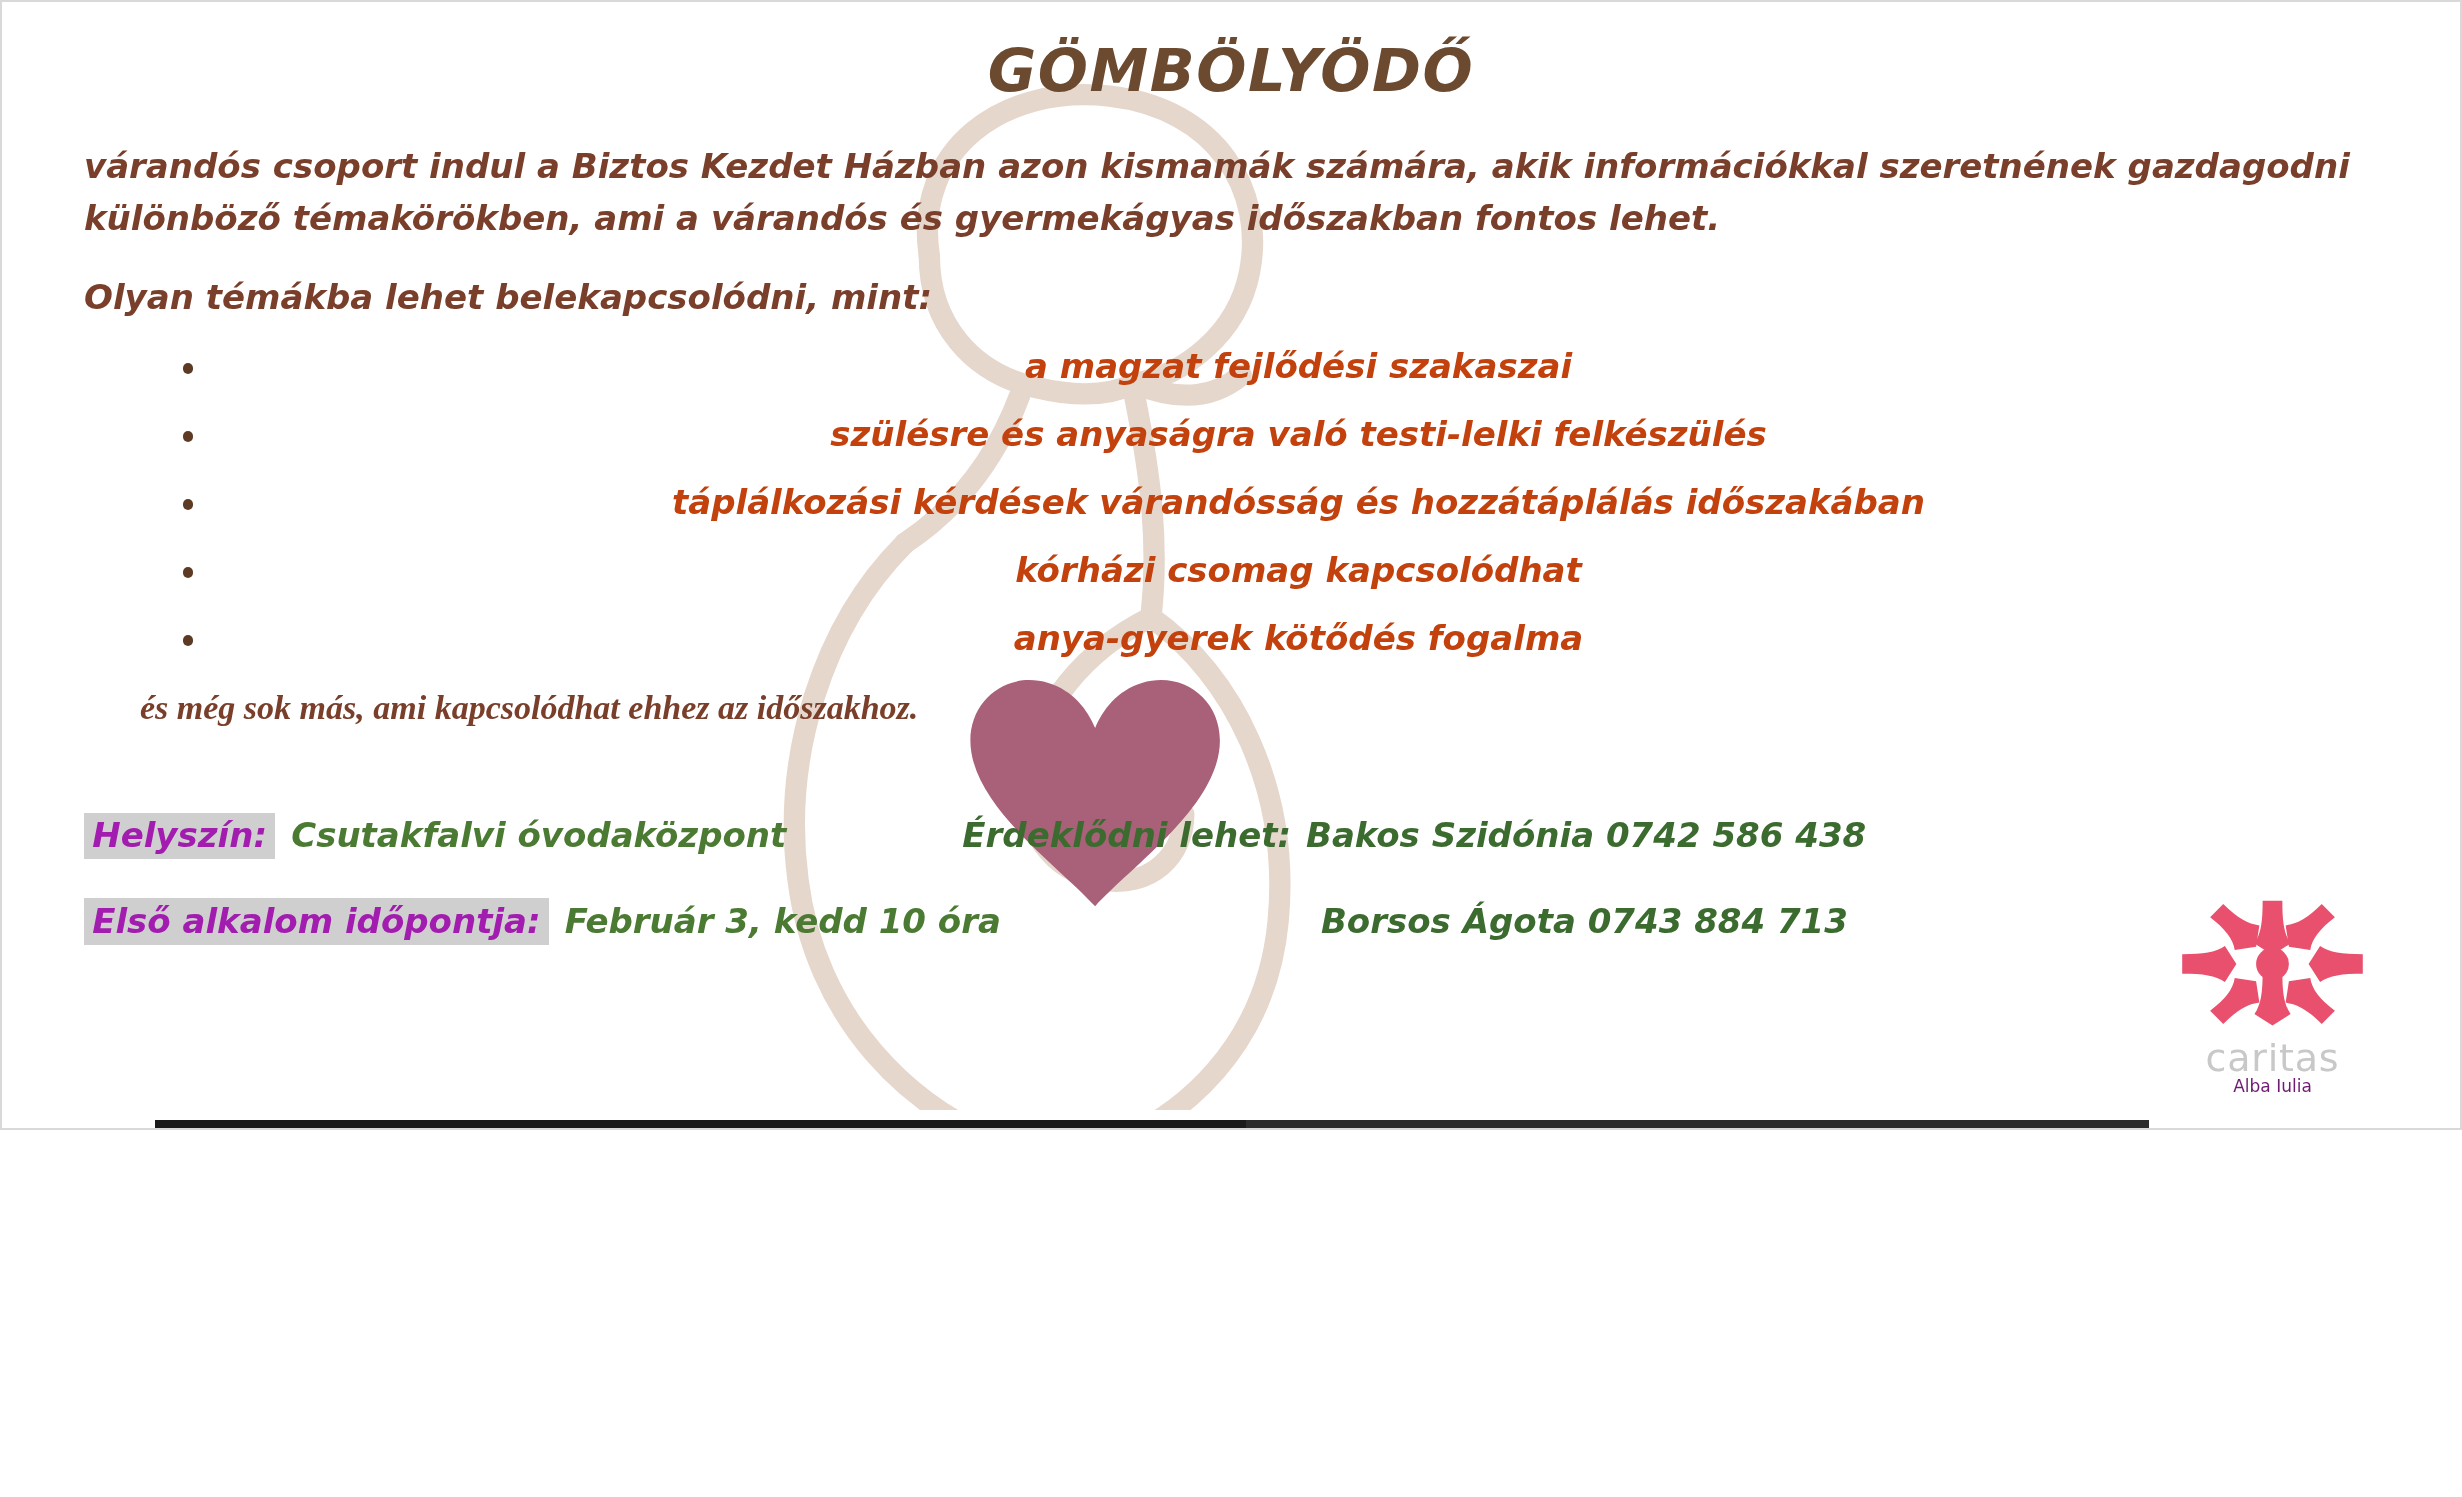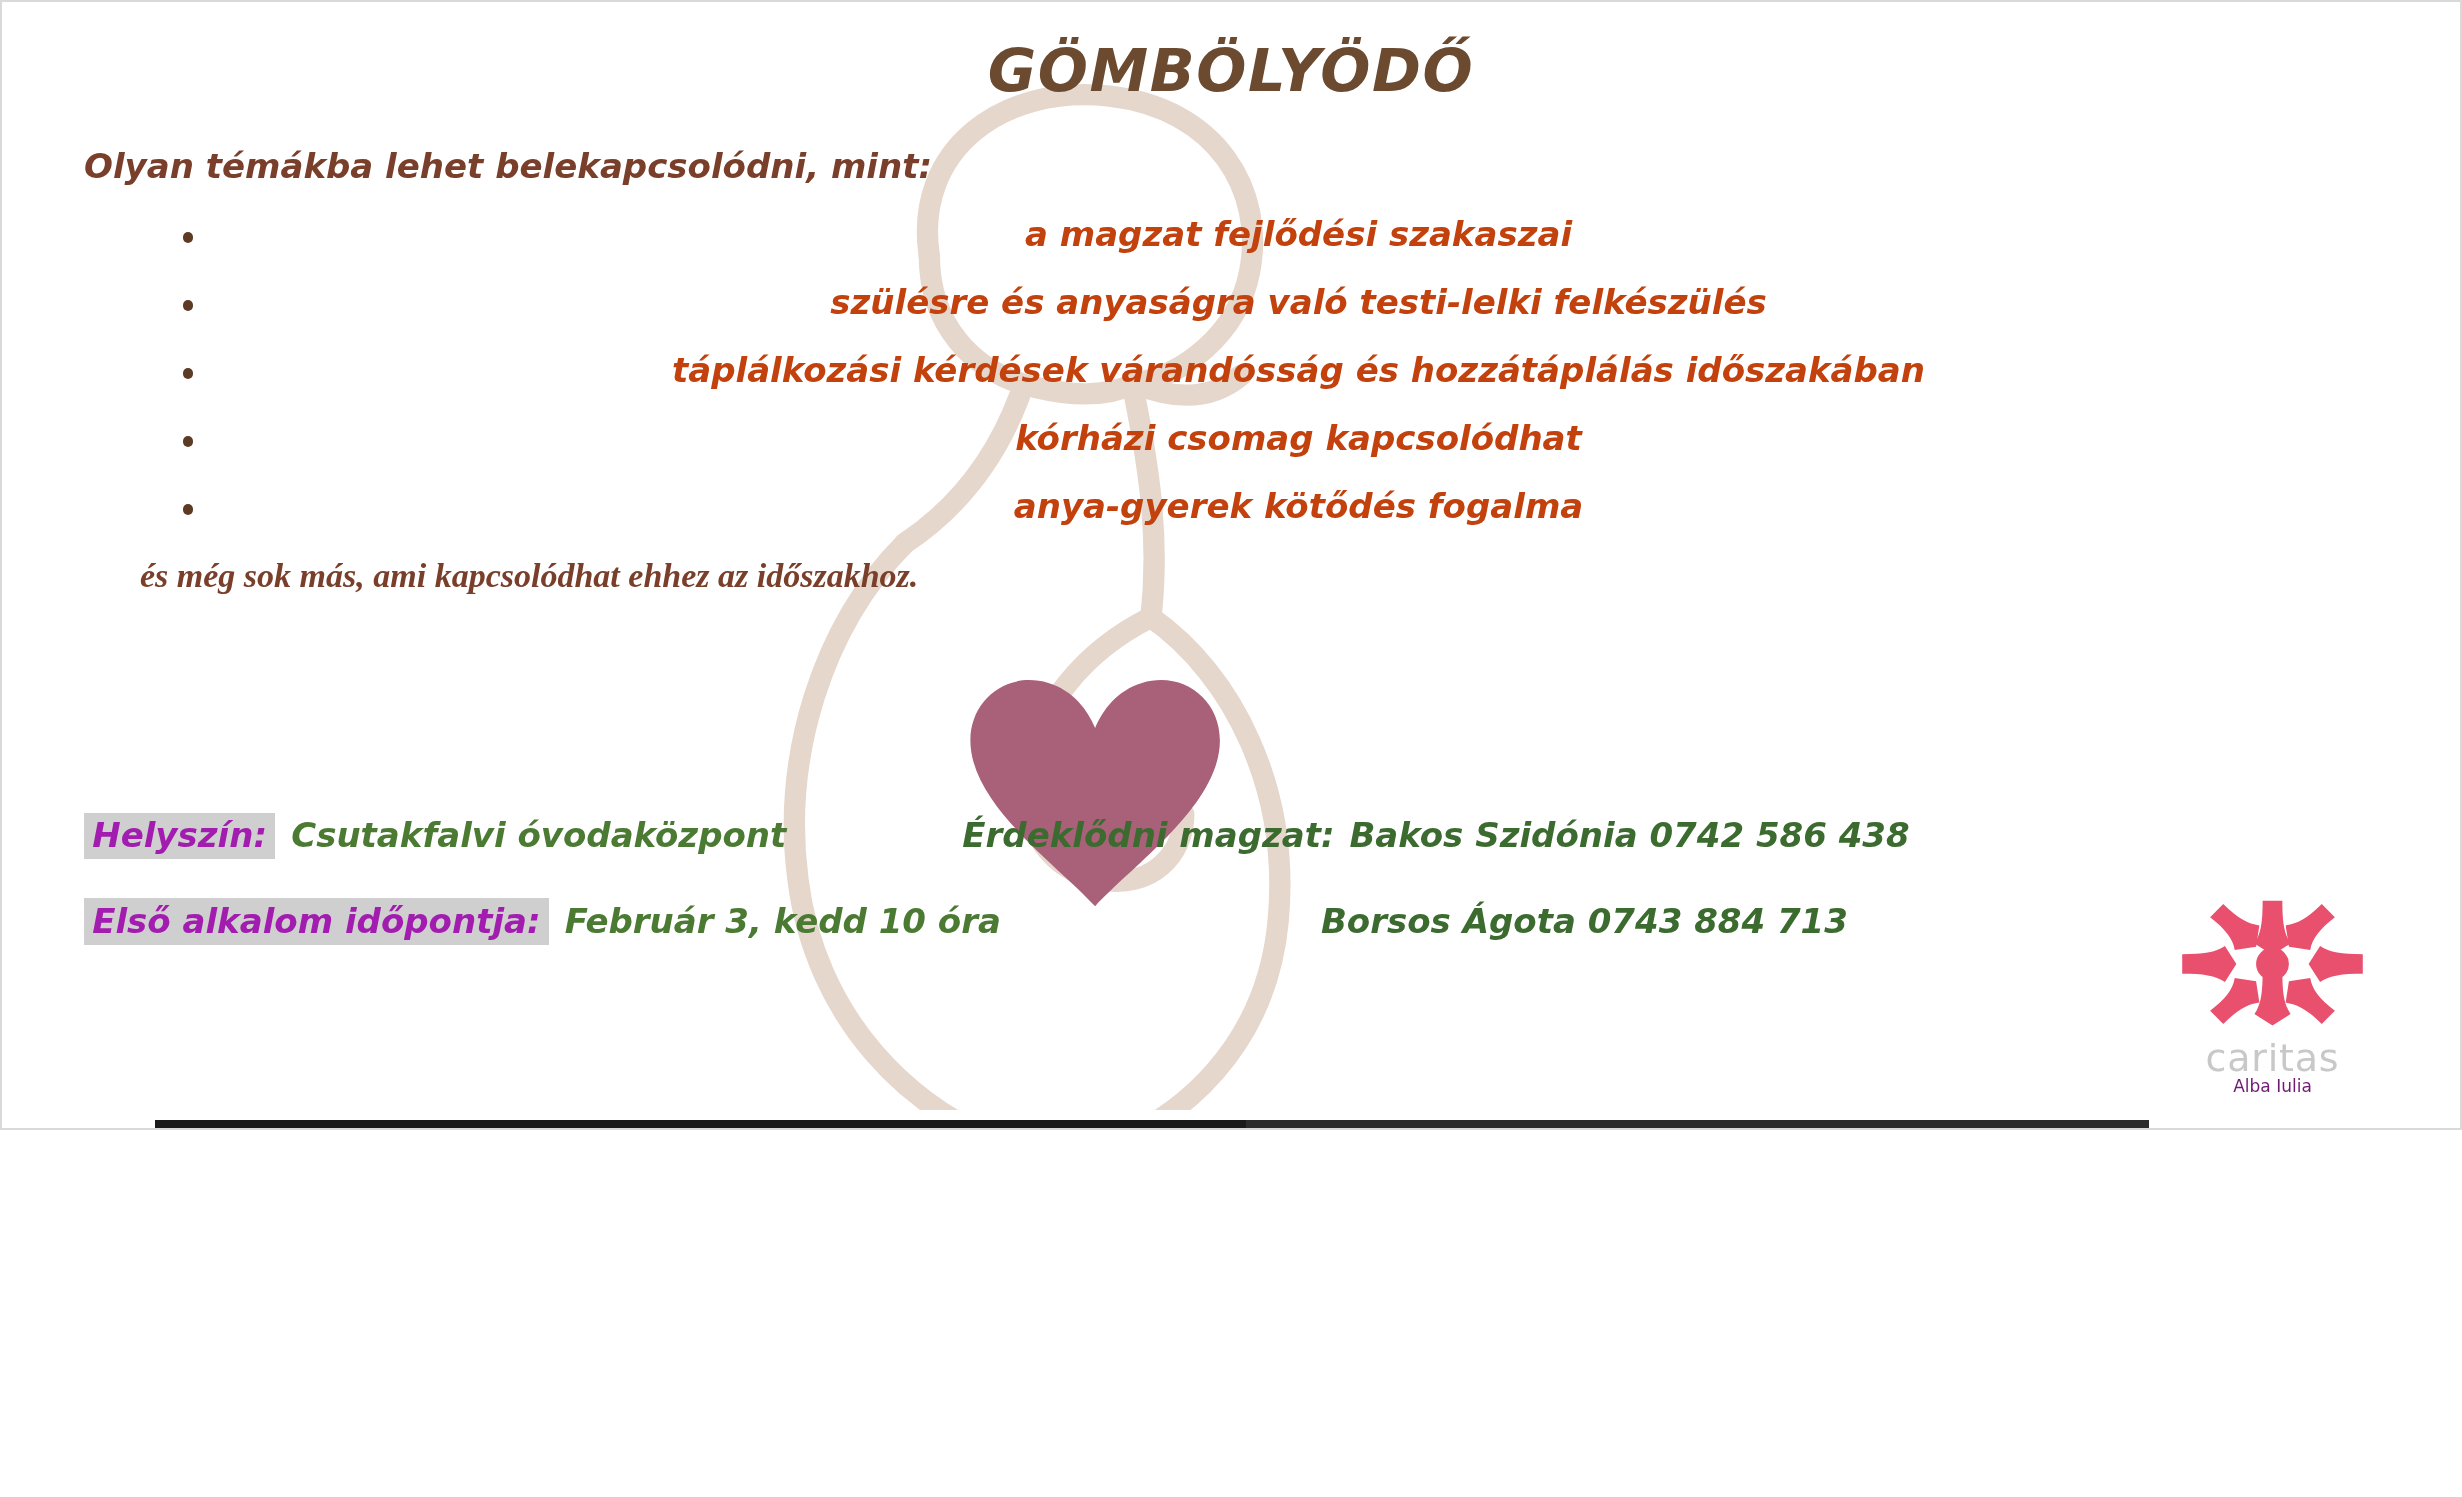--- a/index.html
+++ b/index.html
@@ -218,40 +218,41 @@
       </g>
 
       <path d="M300 840 C300 790 345 755 395 770 C425 779 443 803 452 825 C461 803 479 779 509 770 C559 755 604 790 604 840 C604 918 500 990 452 1042 C404 990 300 918 300 840 Z" fill="#a96079"></path>
     </svg>
   </div>
 
   <div class="content">
 
     <h1 class="title">GÖMBÖLYÖDŐ</h1>
 
+    <p class="para lead">várandós csoport indul a Biztos Kezdet Házban azon kismamák számára, akik információkkal szeretnének gazdagodni különböző témakörökben, ami a várandós és gyermekágyas időszakban fontos lehet.</p>
 
     <p class="para">Olyan témákba lehet belekapcsolódni, mint:</p>
 
     <ul class="bullets">
       <li>a magzat fejlődési szakaszai</li>
       <li>szülésre és anyaságra való testi-lelki felkészülés</li>
       <li>táplálkozási kérdések várandósság és hozzátáplálás időszakában</li>
       <li>kórházi csomag kapcsolódhat</li>
       <li>anya-gyerek kötődés fogalma</li>
     </ul>
 
     <p class="closing">és még sok más, ami kapcsolódhat ehhez az időszakhoz.</p>
   </div>
 
   <div class="footer">
     <div class="footer-row">
       <span class="hl">Helyszín:</span>
       <span class="val">Csutakfalvi óvodaközpont</span>
       <span class="spacer-1"></span>
-      <span class="contact">Érdeklődni magzat:</span>
+      <span class="contact">Érdeklődni lehet:</span>
       <span class="contact" style="margin-left:14.8px">Bakos Szidónia 0742 586 438</span>
     </div>
     <div class="footer-row">
       <span class="hl">Első alkalom időpontja:</span>
       <span class="val">Február 3, kedd 10 óra</span>
       <span class="spacer-2"></span>
       <span class="contact">Borsos Ágota   0743 884 713</span>
     </div>
   </div>
 

